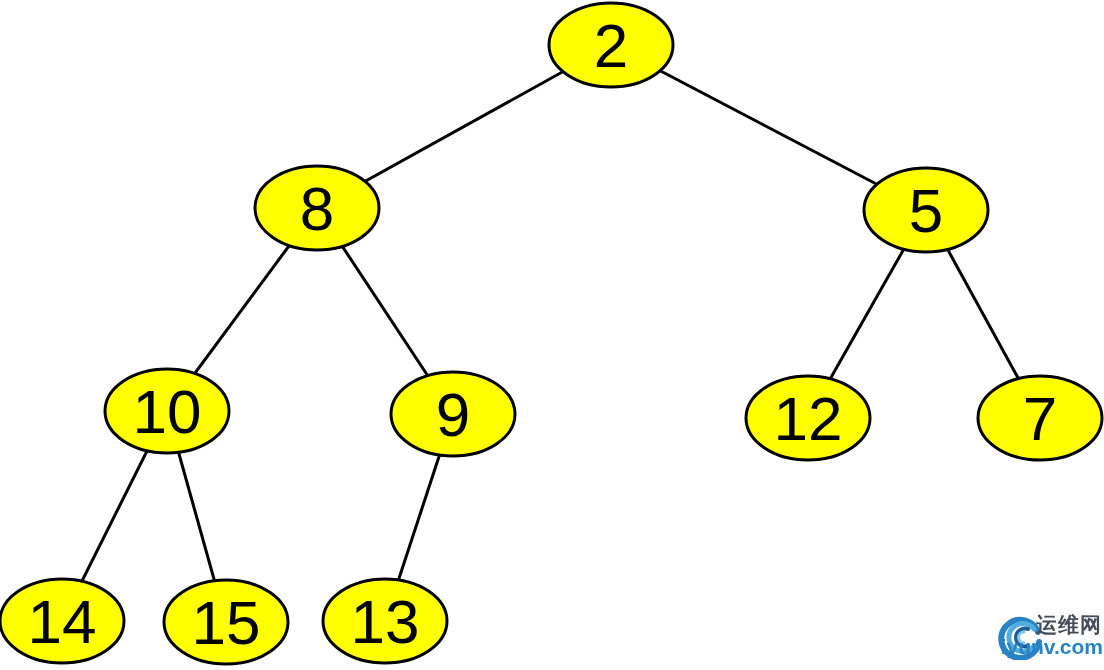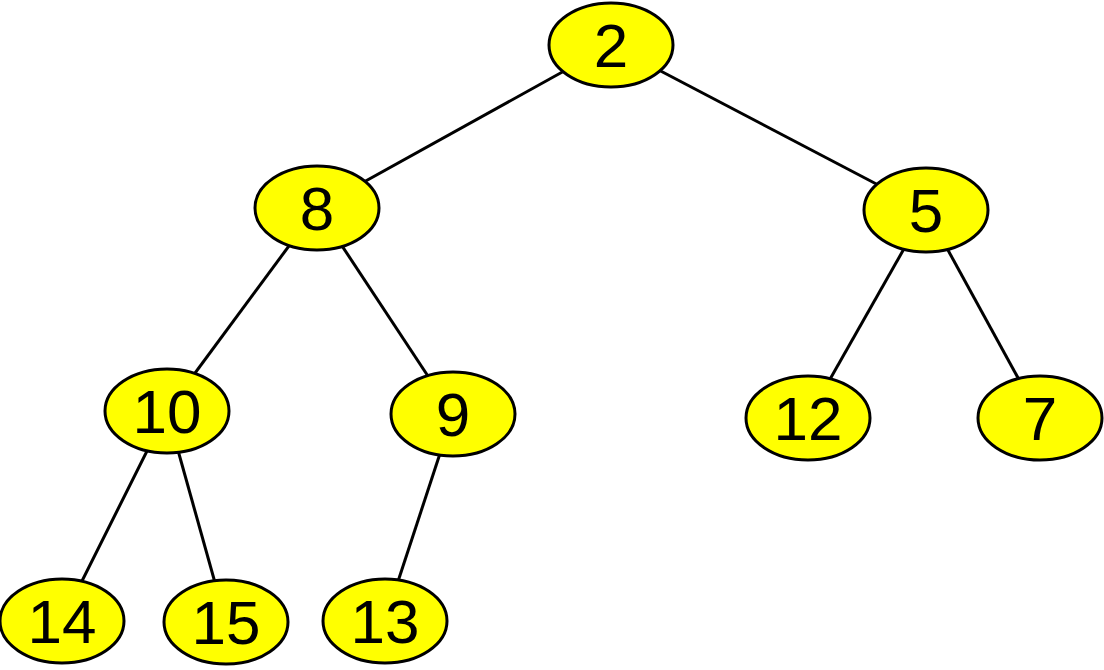--- a/index.html
+++ b/index.html
@@ -117,14 +117,24 @@
       <g>
         <ellipse cx="226" cy="622" rx="62" ry="42" fill="#ffff00" stroke="#000000" stroke-width="3"></ellipse>
         <text x="226" y="622" text-anchor="middle" dy="0.36em" fill="#000000" font-size="62" class="node-label-text">15</text>
       </g>
       <g>
         <ellipse cx="385" cy="621" rx="62" ry="42" fill="#ffff00" stroke="#000000" stroke-width="3"></ellipse>
         <text x="385" y="621" text-anchor="middle" dy="0.36em" fill="#000000" font-size="62" class="node-label-text">13</text>
       </g>
     </svg>
 
+  <div class="watermark">
+    <svg class="wm-logo" viewBox="0 0 44 44" xmlns="http://www.w3.org/2000/svg">
+      <path d="M 40 16 A 19 19 0 1 0 41 26" fill="none" stroke="#1e7cc0" stroke-width="6" stroke-linecap="round"></path>
+      <path d="M 36 13 A 14 14 0 1 0 36 30" fill="none" stroke="#4aa8dd" stroke-width="5" stroke-linecap="round"></path>
+      <path d="M 30 13 A 9 9 0 1 0 30 30" fill="none" stroke="#14548f" stroke-width="4" stroke-linecap="round"></path>
+      <path d="M 26 16 A 4.5 4.5 0 1 0 26 27" fill="none" stroke="#7cc4ea" stroke-width="3" stroke-linecap="round"></path>
+    </svg>
+    <span class="wm-cn">运维网</span>
+    <span class="wm-domain">iyunv.com</span>
+  </div>
 
 </div>
 
 </body></html>

